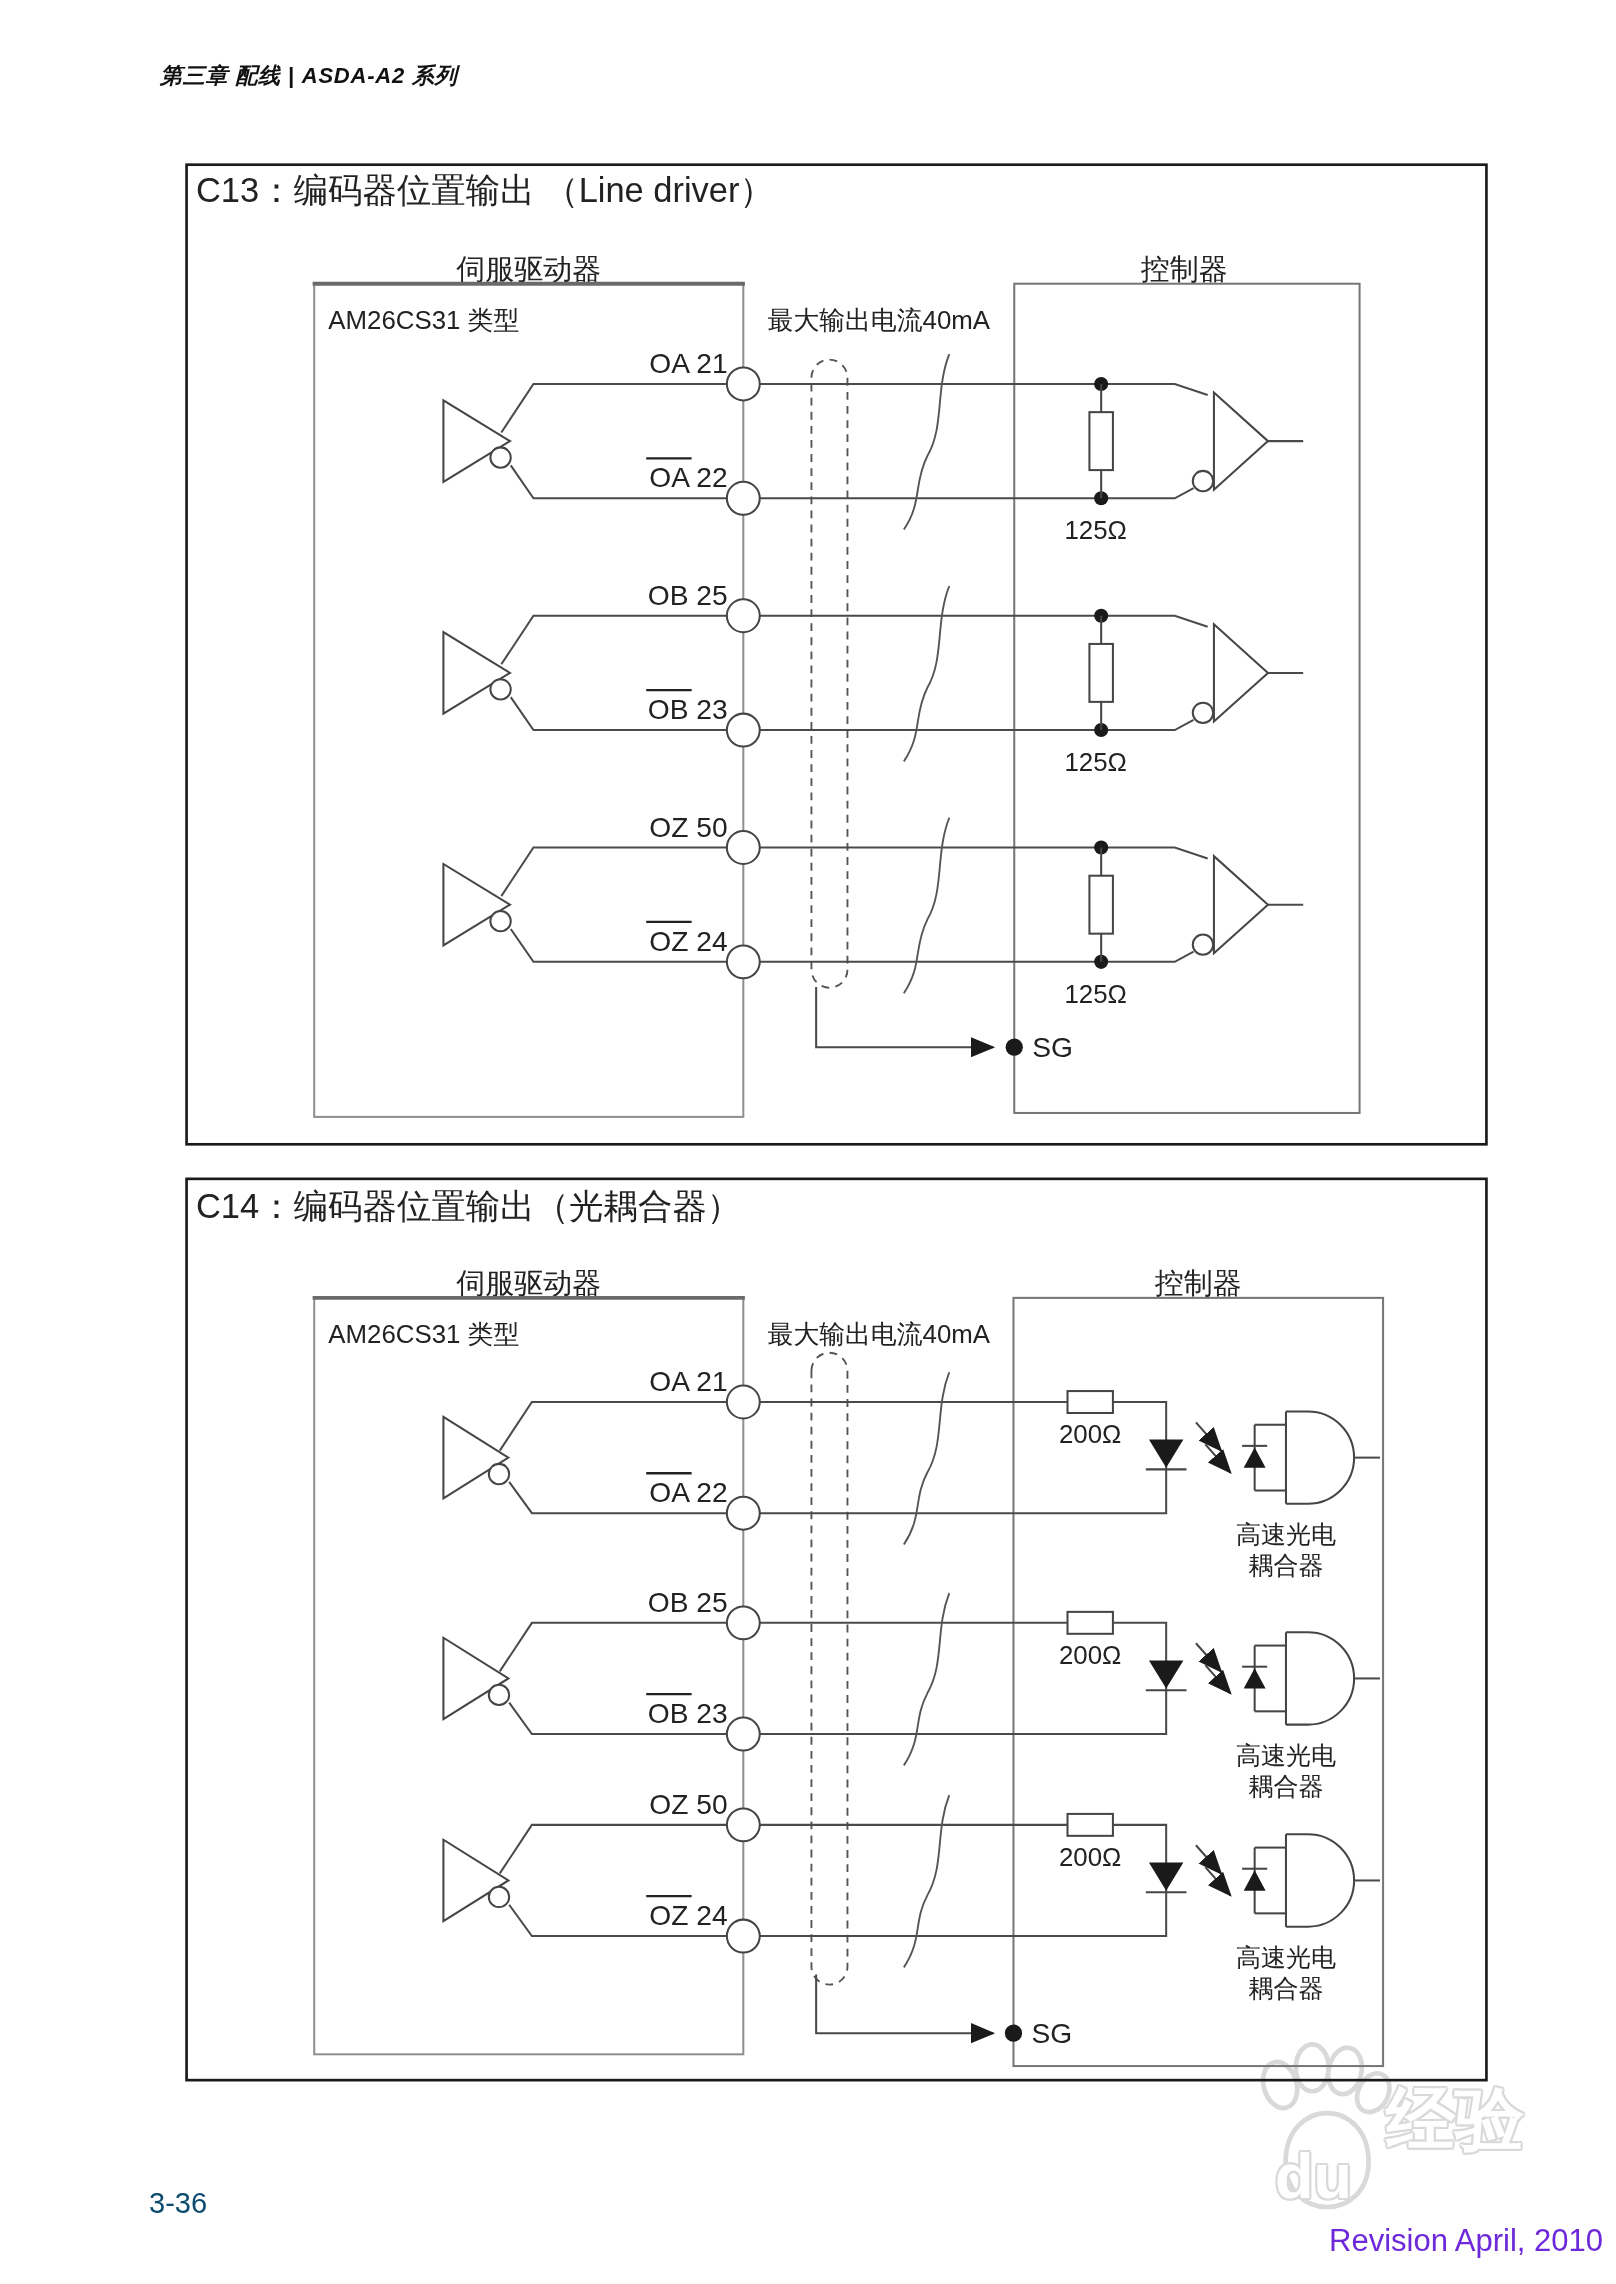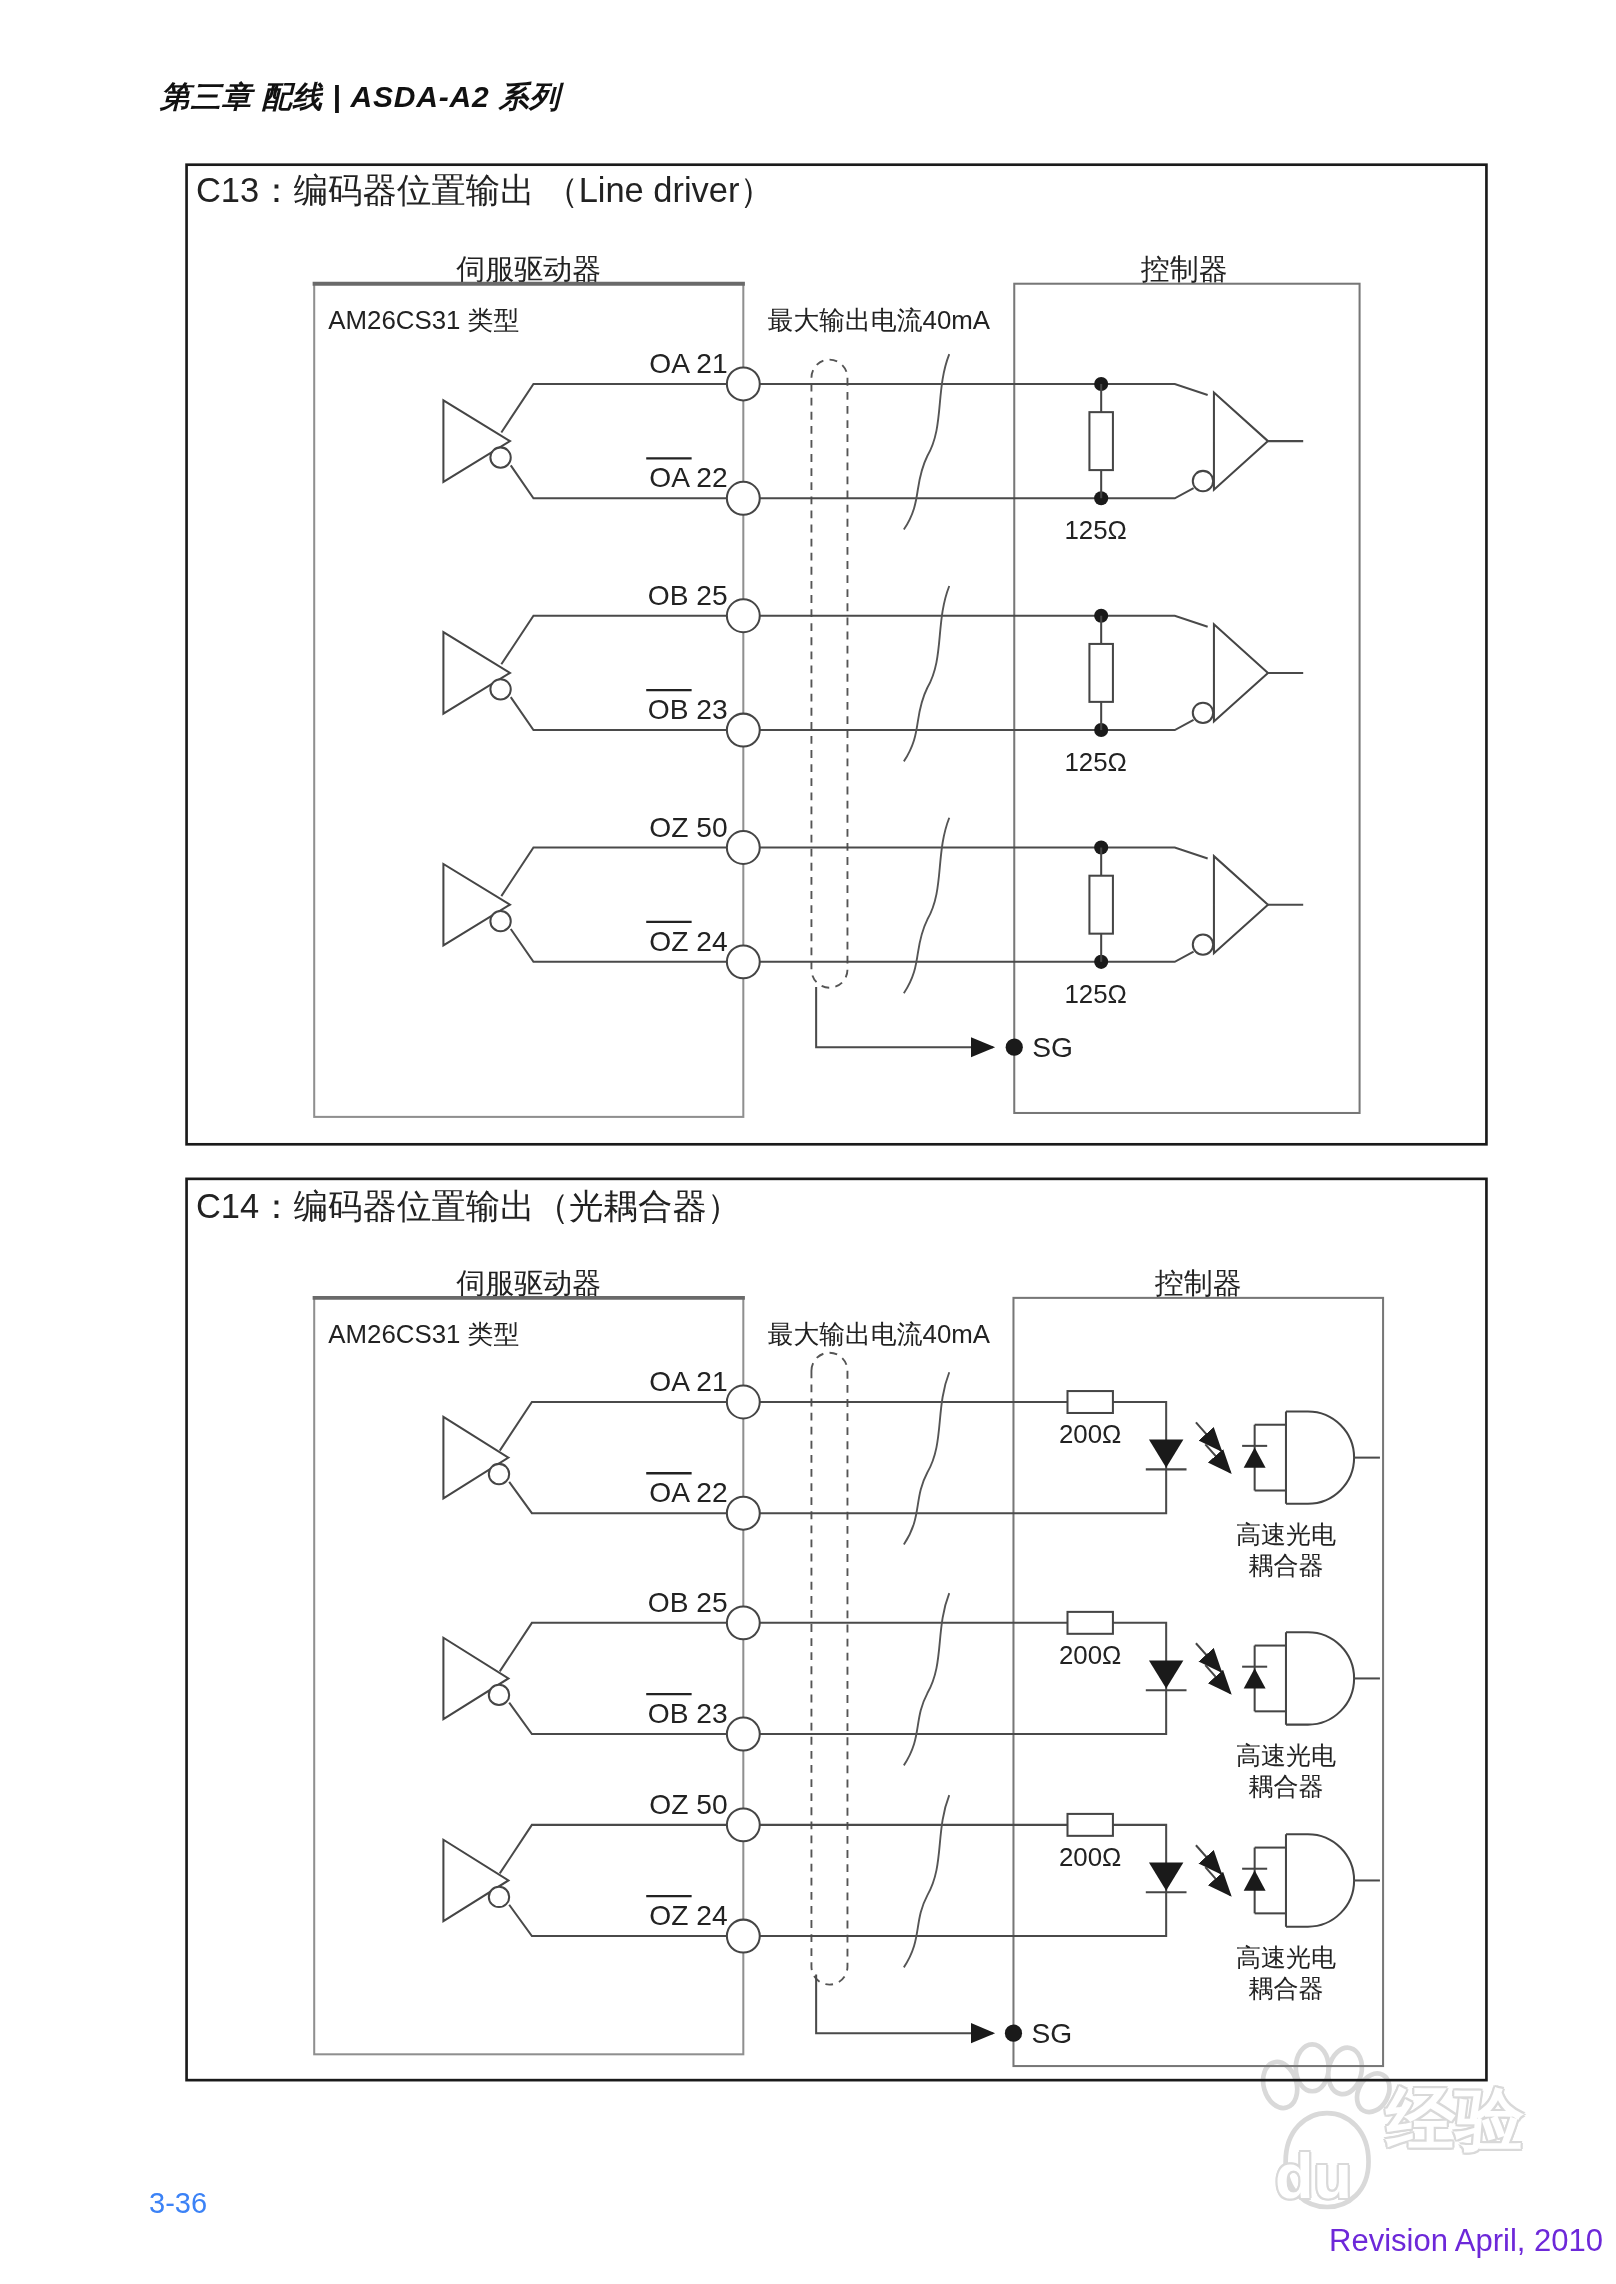--- a/index.html
+++ b/index.html
@@ -1,22 +1,22 @@
 <!DOCTYPE html>
 <html style="font-size:12.5px"><head>
 <meta charset="utf-8">
 <style>
   html,body{margin:0;padding:0;background:#ffffff;}
   .page{position:relative;width:1617px;height:2284px;background:#fff;overflow:hidden;
         font-family:"Liberation Sans", sans-serif;color:#1c1c1c;}
-  .chapter-header{position:absolute;left:160px;top:61px;font-size:30px;font-weight:bold;
-        font-style:italic;letter-spacing:0.8px;color:#111;margin-top:16px;}
+  .chapter-header{position:absolute;left:160px;top:61px;font-size:22px;font-weight:bold;
+        font-style:italic;letter-spacing:0.8px;color:#111;}
   .panel{position:absolute;left:185px;width:1469px;z-index:2;}
   .panel svg{display:block;}
-  .footer-left{position:absolute;left:149px;top:2187px;font-size:29px;color:#3b82f6;z-index:3;}
+  .footer-left{position:absolute;left:149px;top:2187px;font-size:29px;color:#0c4a6e;z-index:3;}
   .footer-right{position:absolute;left:1329px;top:2223px;font-size:31px;color:#6d28d9;z-index:3;}
   .watermark{position:absolute;left:1104px;top:2013px;width:454px;height:266px;z-index:1;}
   .wm-txt{position:absolute;color:#ffffff;font-weight:bold;
           text-shadow:-2.3px 0 #d9d9d9,2.3px 0 #d9d9d9,0 -2.3px #d9d9d9,0 2.3px #d9d9d9,
                       -1.6px -1.6px #d9d9d9,1.6px 1.6px #d9d9d9,-1.6px 1.6px #d9d9d9,1.6px -1.6px #d9d9d9;}
   .wm-bai{left:43px;top:59px;font-size:92px;}
   .wm-du{left:171px;top:127px;font-size:63px;}
   .wm-cn{left:282px;top:61px;font-size:69px;}
   .wm-url{left:7.8px;top:171px;font-size:50px;font-weight:bold;letter-spacing:1.6px;}
   text{fill:#222;}

